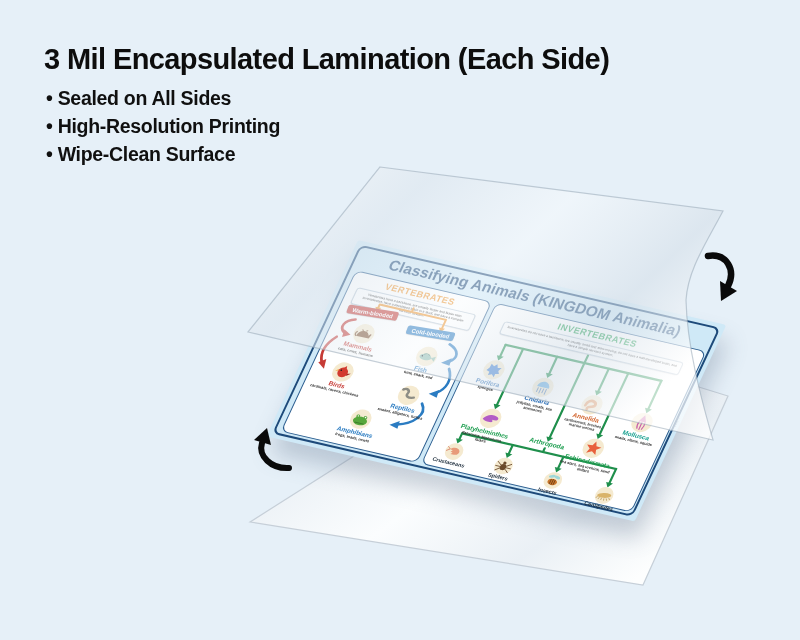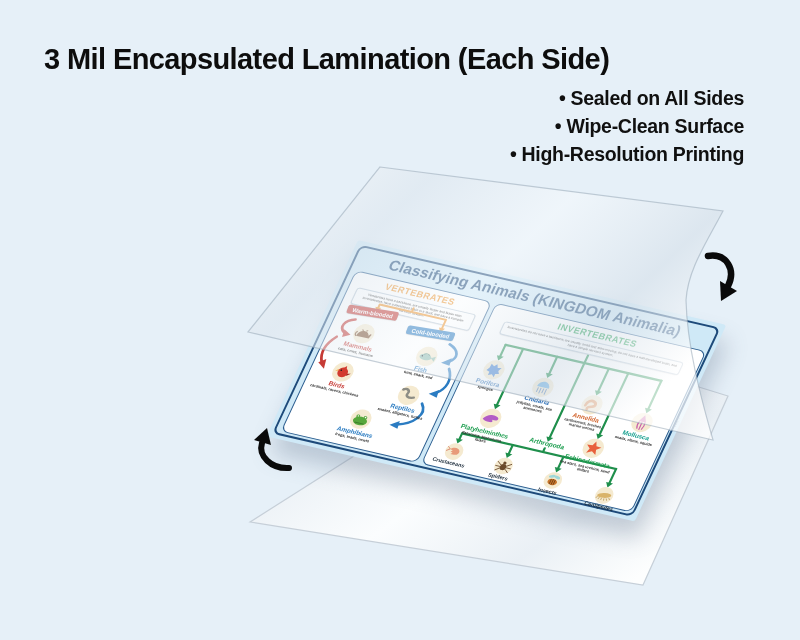--- a/index.html
+++ b/index.html
@@ -2,21 +2,21 @@
 <html><head>
 <meta charset="utf-8">
 <style>
   html,body{margin:0;padding:0;}
   body{width:800px;height:640px;overflow:hidden;background:#e6f0f8;font-family:"Liberation Sans",sans-serif;}
   .stage{position:relative;width:740px;height:640px;}
 
   
   .headline{position:absolute;left:44px;top:44px;width:700px;}
   .headline h1{margin:0;font-size:29px;font-weight:800;color:#0d0d0d;letter-spacing:-0.6px;line-height:1.1;}
-  .features{list-style:none;margin:8px 0 0 2px;padding:0;text-align:right;}
+  .features{list-style:none;margin:8px 0 0 2px;padding:0;}
   .features li{font-size:19.5px;font-weight:700;color:#101010;line-height:28px;letter-spacing:-0.3px;}
 
   
   .layer{position:absolute;left:0;top:0;width:800px;height:640px;pointer-events:none;}
 
   
   .poster{position:absolute;left:358px;top:240px;width:378px;height:212px;transform-origin:0 0;
           transform:rotate(13deg) skewX(-12deg);background:#cfe9f7;border-radius:3px;
           box-shadow:10px 16px 22px rgba(90,110,135,.30);}
   .poster-frame{position:absolute;left:4px;top:4px;right:4px;bottom:4px;border:2px solid #1d4a7a;border-radius:7px;}
@@ -45,22 +45,22 @@
 </style>
 </head>
 <body>
 
 <div class="stage">
 
   <section class="headline">
     <h1>3 Mil Encapsulated Lamination (Each Side)</h1>
     <ul class="features">
         <li>• Sealed on All Sides</li>
+        <li>• High-Resolution Printing</li>
         <li>• Wipe-Clean Surface</li>
-        <li>• High-Resolution Printing</li>
       </ul>
   </section>
 
   <svg class="layer" viewBox="0 0 800 640">
     <defs>
       <linearGradient id="sheetGrad" x1="0" y1="0" x2="1" y2="0.7">
         <stop offset="0" stop-color="#ffffff"></stop>
         <stop offset="0.35" stop-color="#eef3f7"></stop>
         <stop offset="0.55" stop-color="#fbfdfe"></stop>
         <stop offset="0.8" stop-color="#eaf0f5"></stop>

